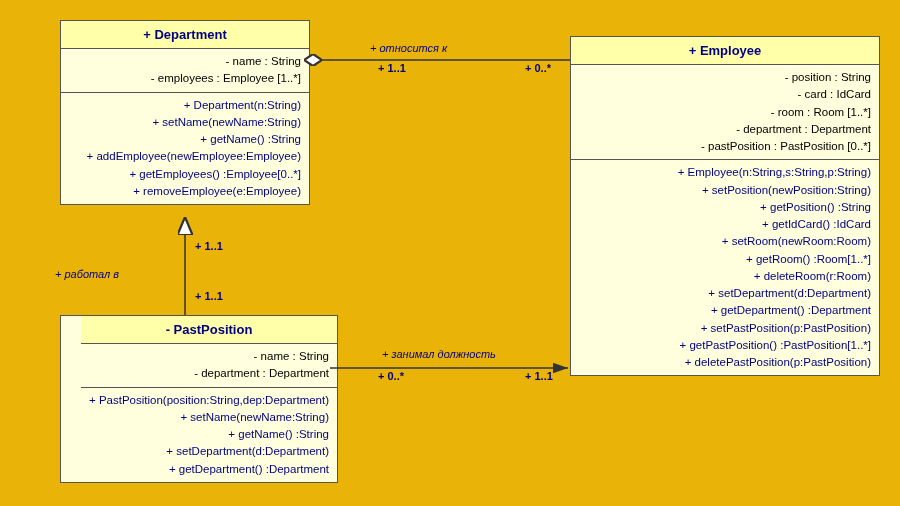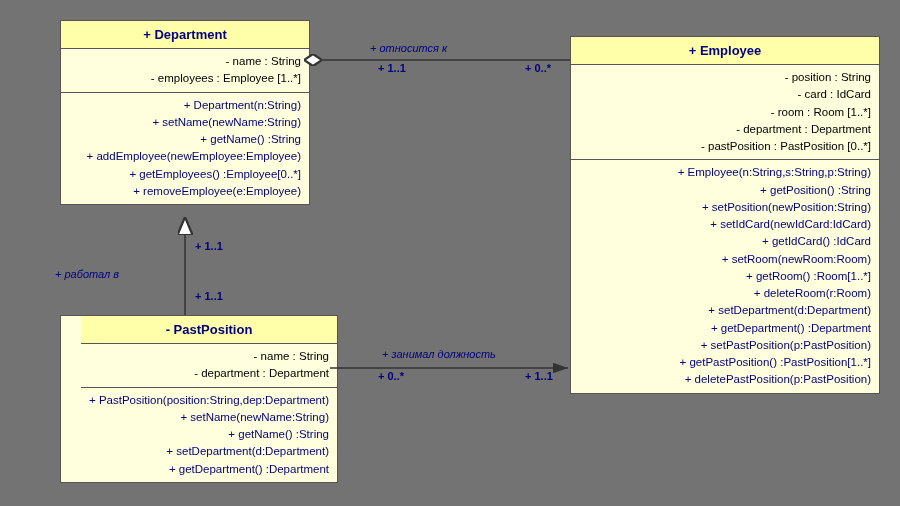--- a/index.html
+++ b/index.html
@@ -9,21 +9,21 @@
       font-size: 12px;
       width: 900px;
       height: 506px;
       overflow: hidden;
       position: relative;
     }
     .diagram-container {
       width: 900px;
       height: 506px;
       position: relative;
-      background: #737373;
+      background: #eab308;
     }
     .uml-class {
       position: absolute;
       border: 1.5px solid #555;
       background: #ffffdd;
       min-width: 220px;
     }
     .uml-class-header {
       background: #ffffaa;
       border-bottom: 1.5px solid #555;
@@ -97,23 +97,22 @@
     <div class="uml-class-header">+ Employee</div>
     <div class="uml-class-section">
       <span class="attr">- position : String</span>
       <span class="attr">- card : IdCard</span>
       <span class="attr">- room : Room [1..*]</span>
       <span class="attr">- department : Department</span>
       <span class="attr">- pastPosition : PastPosition [0..*]</span>
     </div>
     <div class="uml-class-section">
       <span class="attr method">+ Employee(n:String,s:String,p:String)</span>
+      <span class="attr method">+ setPosition(newPosition:String)</span>
       <span class="attr method">+ getPosition() :String</span>
-      <span class="attr method">+ setPosition(newPosition:String)</span>
-      <span class="attr method">+ setIdCard(newIdCard:IdCard)</span>
       <span class="attr method">+ getIdCard() :IdCard</span>
       <span class="attr method">+ setRoom(newRoom:Room)</span>
       <span class="attr method">+ getRoom() :Room[1..*]</span>
       <span class="attr method">+ deleteRoom(r:Room)</span>
       <span class="attr method">+ setDepartment(d:Department)</span>
       <span class="attr method">+ getDepartment() :Department</span>
       <span class="attr method">+ setPastPosition(p:PastPosition)</span>
       <span class="attr method">+ getPastPosition() :PastPosition[1..*]</span>
       <span class="attr method">+ deletePastPosition(p:PastPosition)</span>
     </div>

